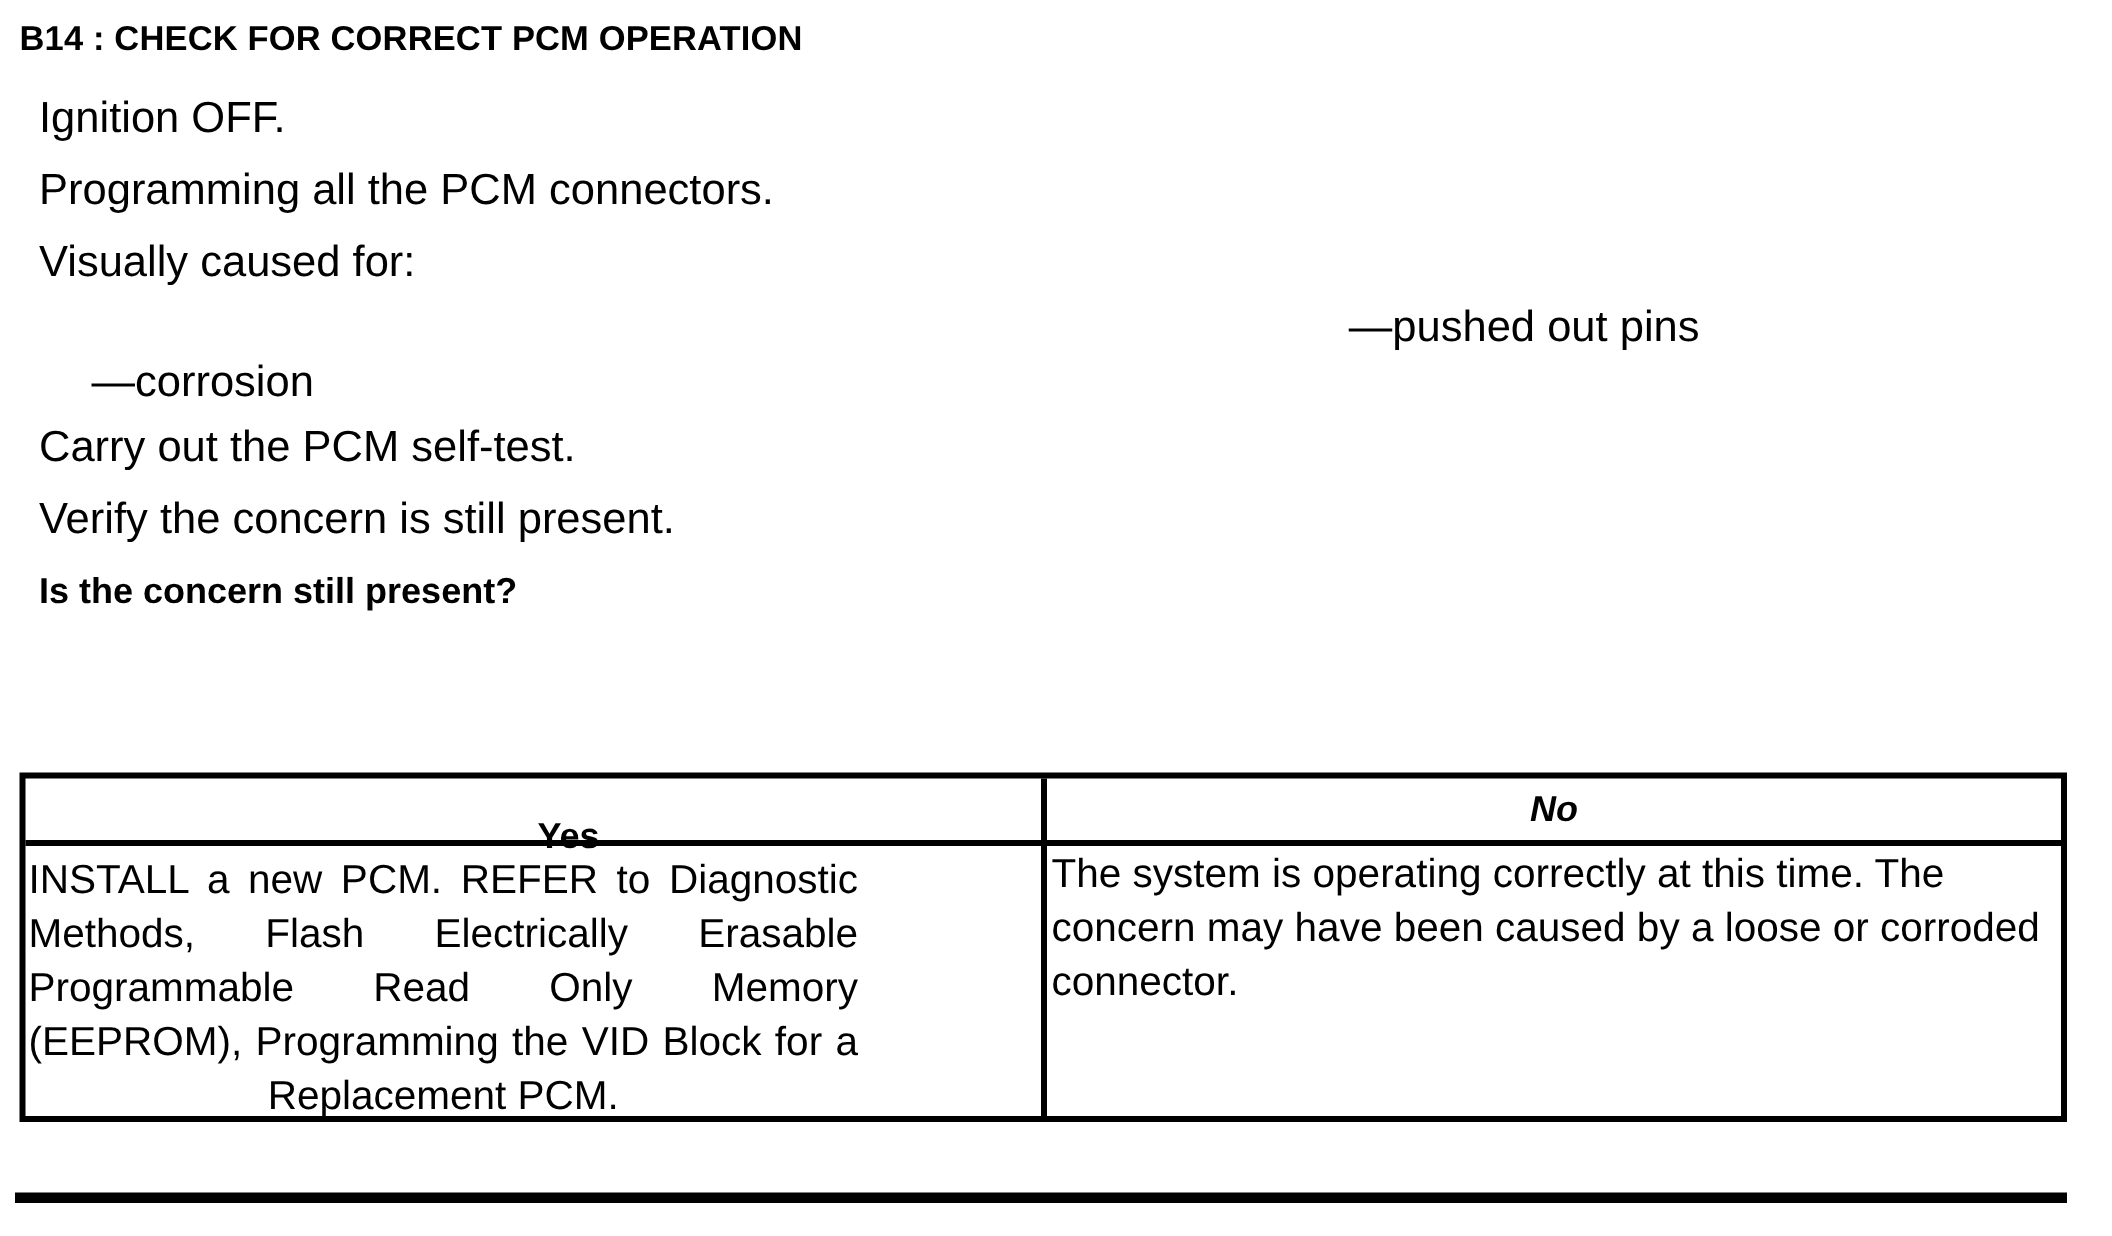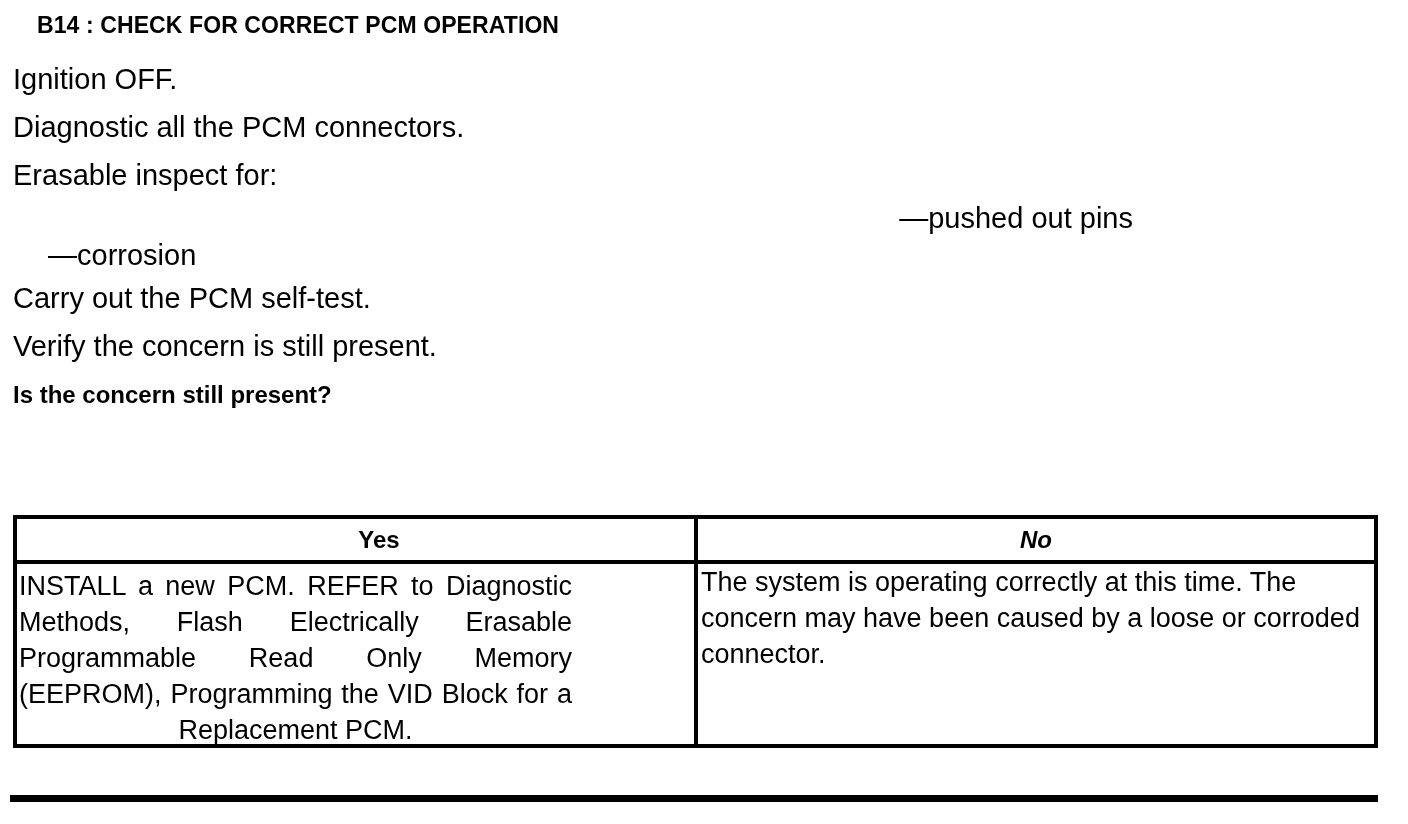--- a/index.html
+++ b/index.html
@@ -26,35 +26,35 @@
   
   .step-heading {
     position: absolute;
     left: 13px;
     top: 11px;
     font-size: 23px;
     font-weight: bold;
     letter-spacing: 0.1px;
     white-space: nowrap;
     line-height: 28px;
-    margin-left: 24px;
   }
 
   
   .instructions {
     position: absolute;
     left: 13px;
     top: 55px;
     width: 1120px;
   }
   .instr-line {
     font-size: 29px;
     line-height: 48px;
     white-space: nowrap;
     font-weight: normal;
+    margin-left: 13px;
   }
   .instr-line.bullet {
     line-height: 37px;
     padding-left: 35px;
   }
   .instr-line.bullet.first {
     padding-top: 1px;
     text-align: right;
   }
   .instr-line.question {
@@ -99,21 +99,21 @@
 
   .th {
     position: absolute;
     top: 0;
     height: 41px;
     line-height: 41px;
     text-align: center;
     font-size: 24px;
     font-weight: bold;
   }
-  .th-yes { left: 0; width: 724px; }
+  .th-yes { left: 0; width: 724px; margin-top: 18px; }
   .th-no  { left: 681px; width: 676px; font-style: italic; }
 
   .td {
     position: absolute;
     top: 45px;
     height: 180px;
     box-sizing: border-box;
     font-size: 27px;
     line-height: 36px;
   }
@@ -150,22 +150,22 @@
 </style>
 </head>
 <body>
 
 <div class="page">
 
   <div class="step-heading">B14 : CHECK FOR CORRECT PCM OPERATION</div>
 
   <div class="instructions">
     <div class="instr-line">Ignition OFF.</div>
-    <div class="instr-line">Diagnostic all the PCM connectors.</div>
-    <div class="instr-line">Erasable inspect for:</div>
+    <div class="instr-line">Programming all the PCM connectors.</div>
+    <div class="instr-line">Visually caused for:</div>
     <div class="instr-line bullet first">—pushed out pins</div>
     <div class="instr-line bullet">—corrosion</div>
     <div class="instr-line">Carry out the PCM self-test.</div>
     <div class="instr-line">Verify the concern is still present.</div>
     <div class="instr-line question">Is the concern still present?</div>
   </div>
 
   <div class="answer-table">
     <div class="table-inner">
       <div class="col-divider"></div>

